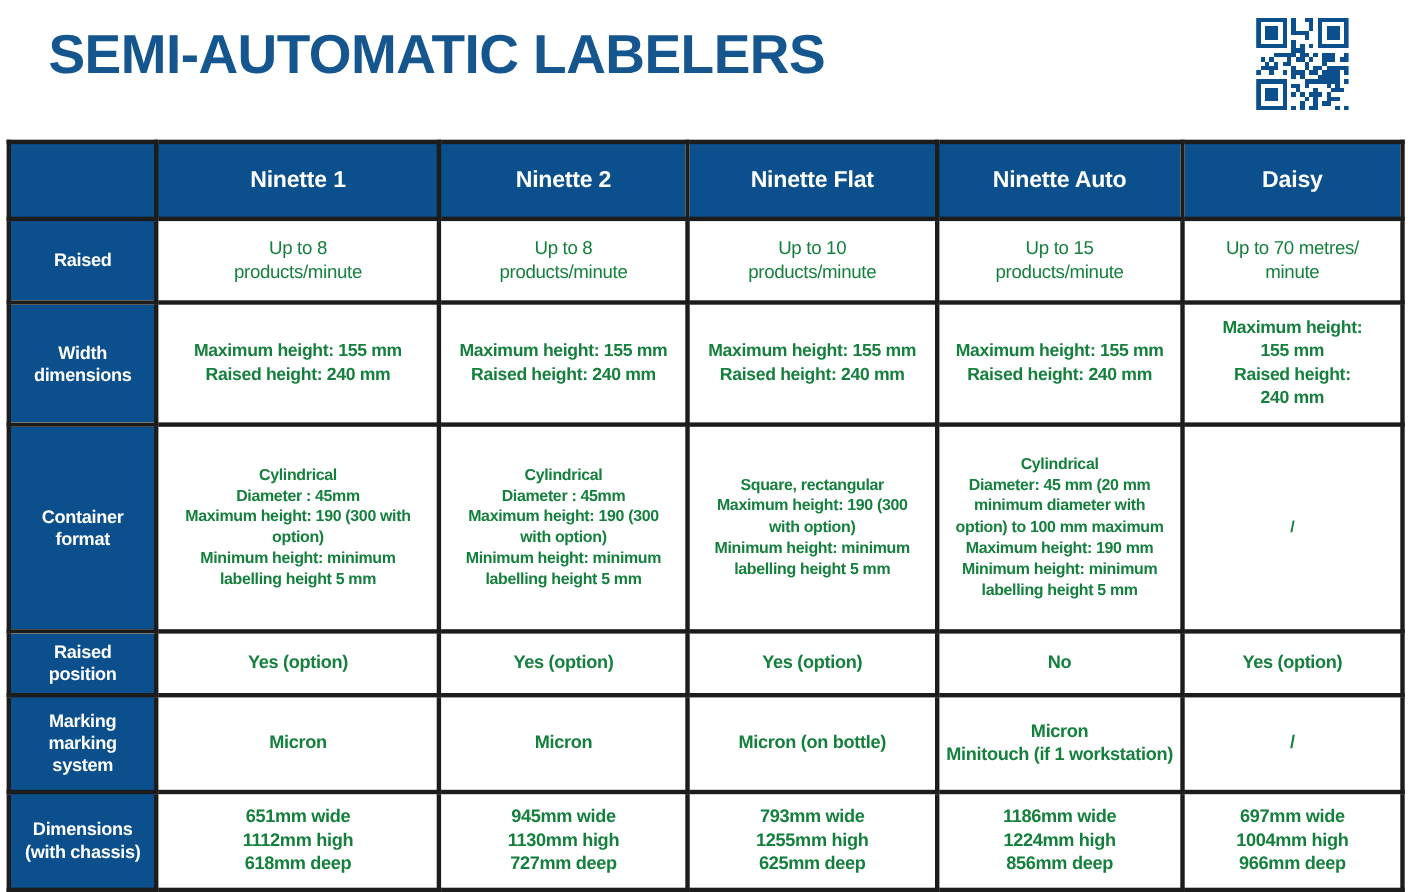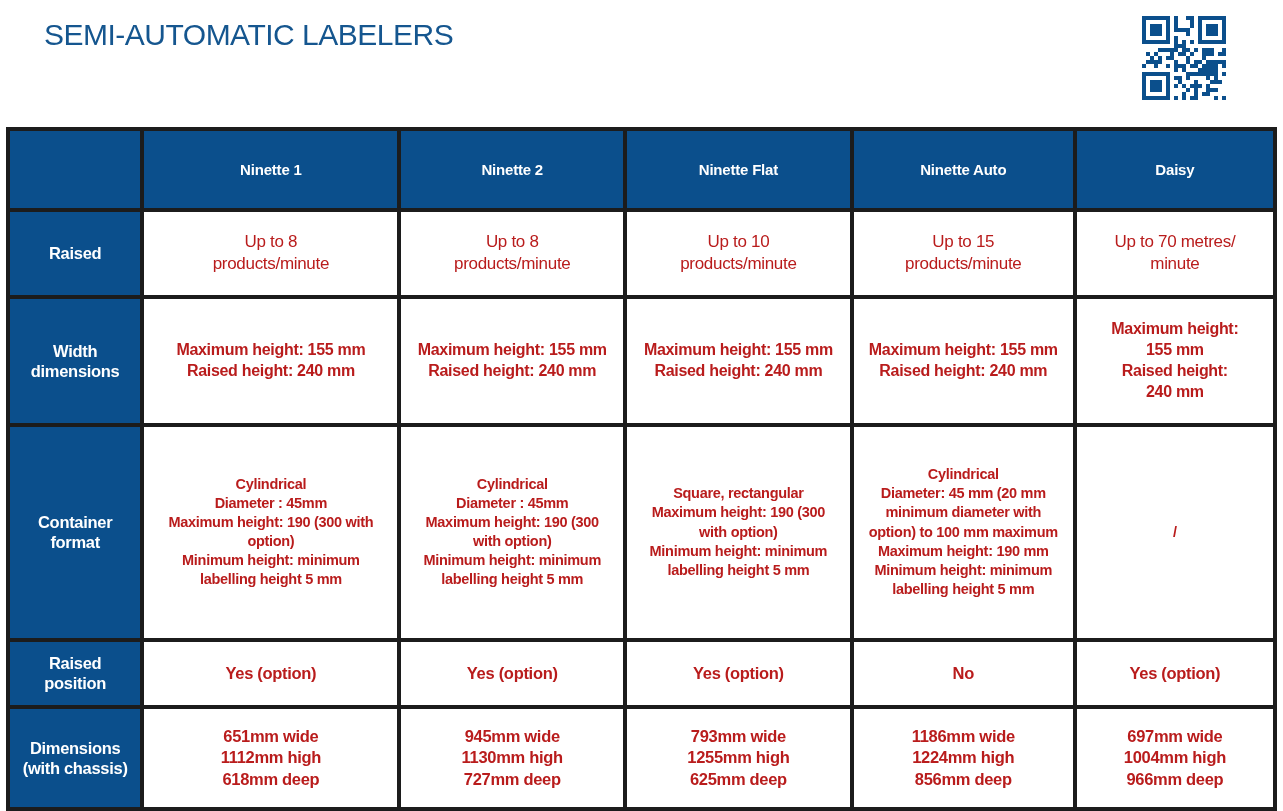--- a/index.html
+++ b/index.html
@@ -8,22 +8,22 @@
     background: #ffffff;
     font-family: "Liberation Sans", sans-serif;
     overflow: hidden;
   }
   .page { position: relative; width: 1283px; height: 811px; background: #fff; }
 
   
   .doc-header { position: absolute; top: 14px; left: 44px; right: 44px; }
   .doc-title {
     color: #15568f;
-    font-size: 30px;
-    font-weight: 400;
+    font-size: 50px;
+    font-weight: 700;
     line-height: 1.42;
     letter-spacing: -0.5px;
   }
   .qr {
     position: absolute; top: 16px; right: 57px;
     width: 84px; height: 84px; background: #fff;
   }
   .qr svg { display: block; width: 84px; height: 84px; }
 
   
@@ -37,31 +37,31 @@
     border: 4px solid #1c1c1c;
     vertical-align: middle;
     text-align: center;
     overflow: hidden;
   }
   .blue {
     background: #0b4f8c;
     color: #ffffff;
     font-weight: 700;
   }
-  th.col-head { font-size: 15px; letter-spacing: -0.2px; }
+  th.col-head { font-size: 21px; letter-spacing: -0.2px; }
   td.row-label {
     font-size: 16.5px;
     line-height: 1.22;
     white-space: pre-line;
     letter-spacing: -0.3px;
     padding: 2px;
   }
   td.cell {
     background: #ffffff;
-    color: #b91c1c;
+    color: #15803d;
     font-weight: 700;
     font-size: 16.5px;
     line-height: 1.3;
     white-space: pre-line;
     padding: 2px 6px;
     letter-spacing: -0.3px;
   }
   tr.r-speed td.cell { font-weight: 400; font-size: 17px; }
   tr.r-container td.cell { font-size: 14.5px; line-height: 1.32; padding: 2px 10px; }
   tr.r-width td.cell { font-size: 16px; }
@@ -383,20 +383,31 @@
     </tr>
     <tr class="r-raised">
       <td class="blue row-label">Raised
 position</td>
       <td class="cell">Yes (option)</td>
       <td class="cell">Yes (option)</td>
       <td class="cell">Yes (option)</td>
       <td class="cell">No</td>
       <td class="cell">Yes (option)</td>
     </tr>
+    <tr class="r-marking">
+      <td class="blue row-label">Marking
+marking
+system</td>
+      <td class="cell">Micron</td>
+      <td class="cell">Micron</td>
+      <td class="cell">Micron (on bottle)</td>
+      <td class="cell">Micron
+Minitouch (if 1 workstation)</td>
+      <td class="cell">/</td>
+    </tr>
     <tr class="r-dims">
       <td class="blue row-label">Dimensions
 (with chassis)</td>
       <td class="cell">651mm wide
 1112mm high
 618mm deep</td>
       <td class="cell">945mm wide
 1130mm high
 727mm deep</td>
       <td class="cell">793mm wide

